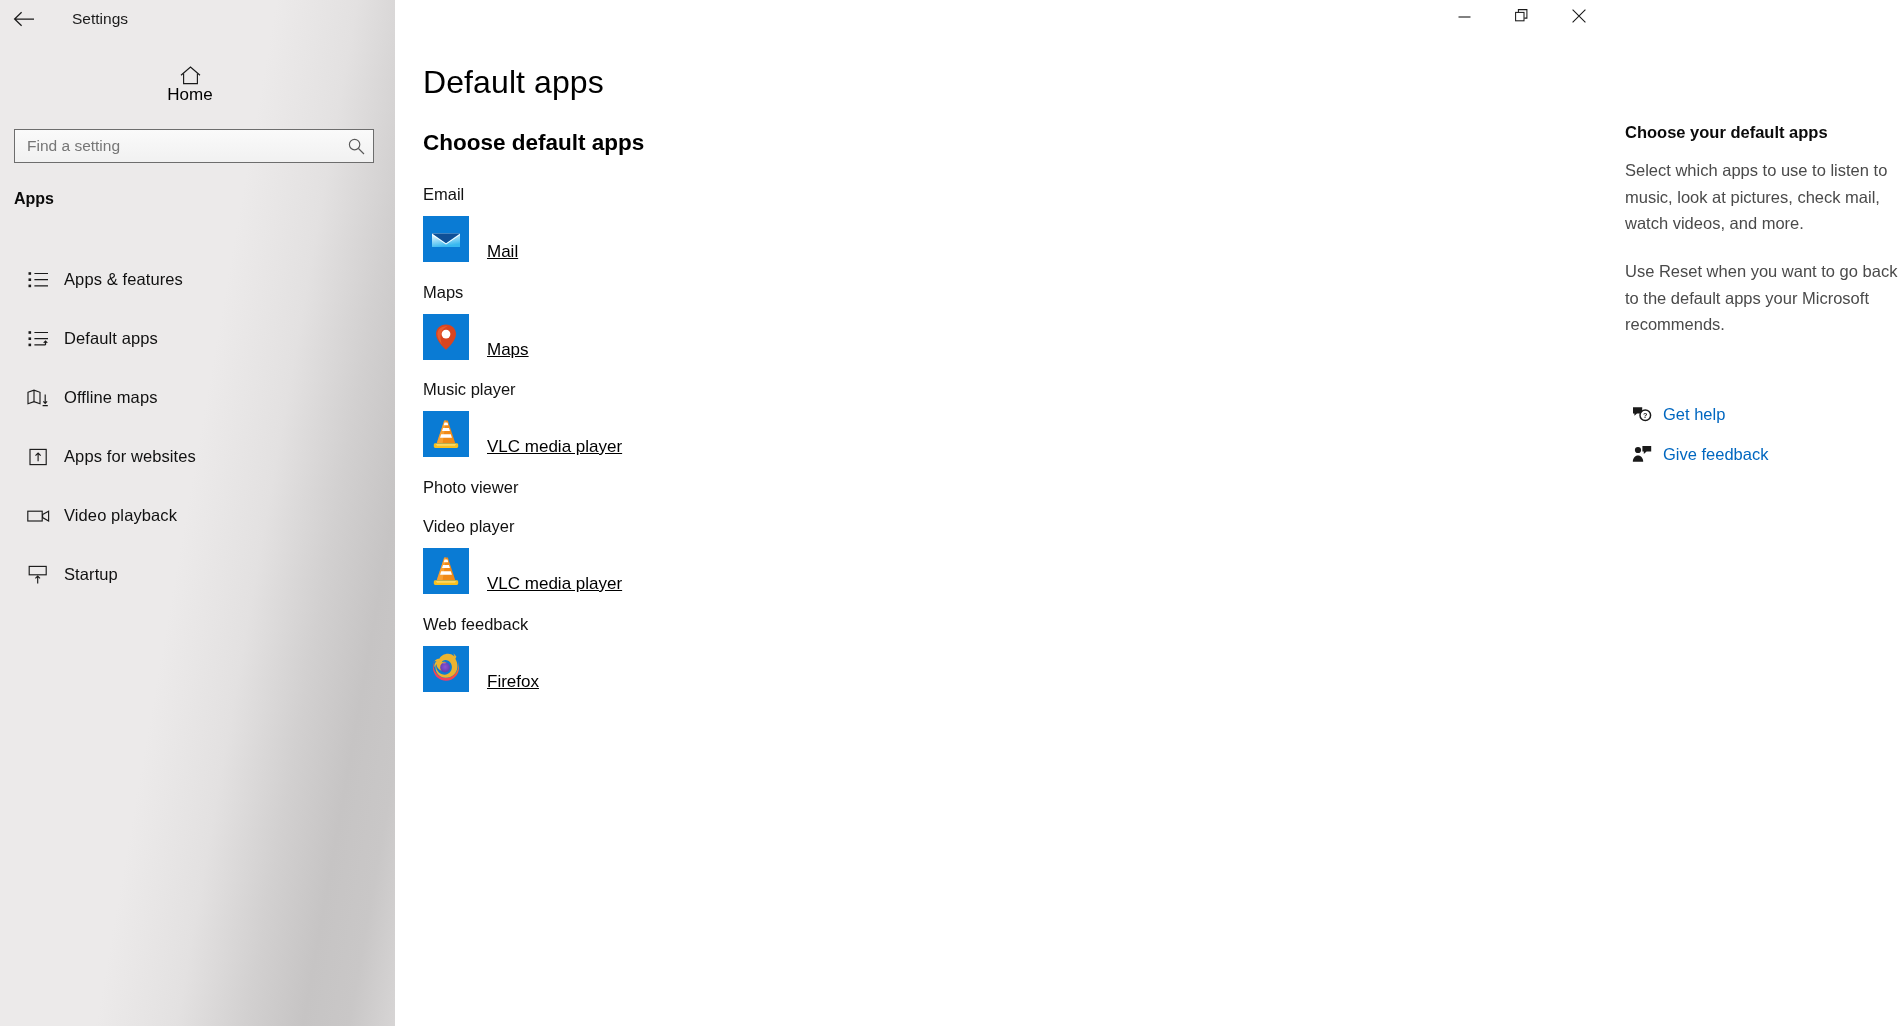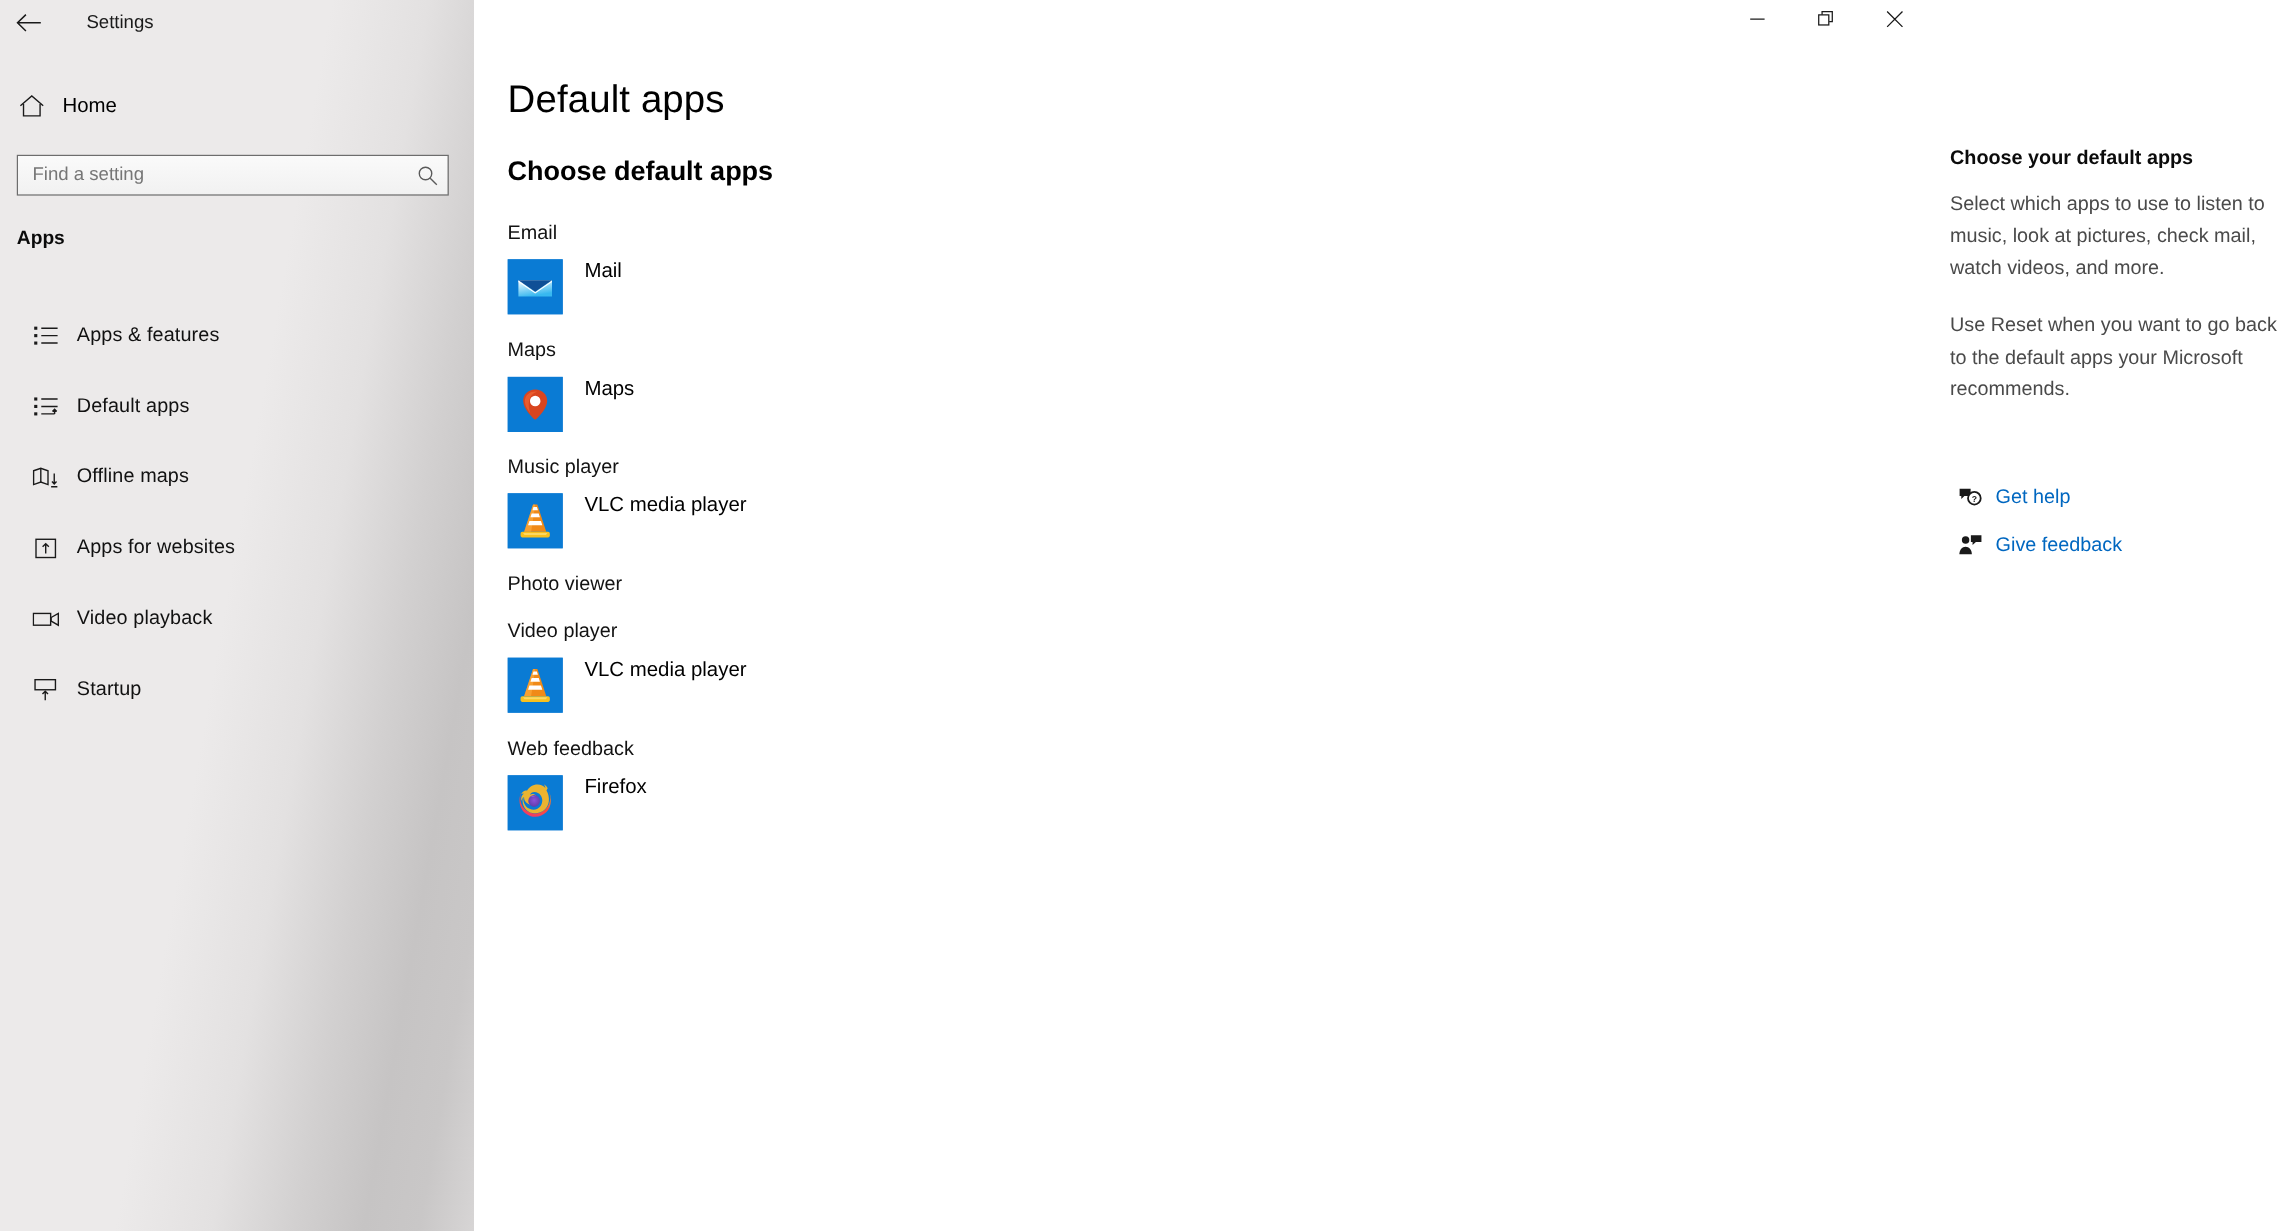--- a/index.html
+++ b/index.html
@@ -78,20 +78,21 @@
   }
 
   #home-row {
     position: absolute;
     left: 0; top: 66px;
     width: 380px;
     height: 44px;
     display: flex;
     align-items: center;
     cursor: pointer;
+    flex-direction: column;
   }
   #home-row .nav-icon {
     width: 52px;
     display: flex; align-items: center; justify-content: center;
   }
   #home-row .nav-label {
     font-size: 17px;
     color: #000;
   }
 
@@ -181,24 +182,25 @@
     width: 1000px;
   }
   .app-group { margin-bottom: 20.5px; }
   .group-label {
     font-size: 16.5px;
     color: #121212;
     margin-bottom: 12px;
   }
   .app-row {
     display: flex;
-    align-items: flex-start;
+    align-items: flex-end;
     height: 46px;
     cursor: pointer;
     width: 640px;
+    text-decoration: underline;
   }
   .app-icon {
     width: 46px; height: 46px;
     flex: none;
     background: #0a7bd4;
     position: relative;
     overflow: hidden;
   }
   .app-name {
     font-size: 17px;

